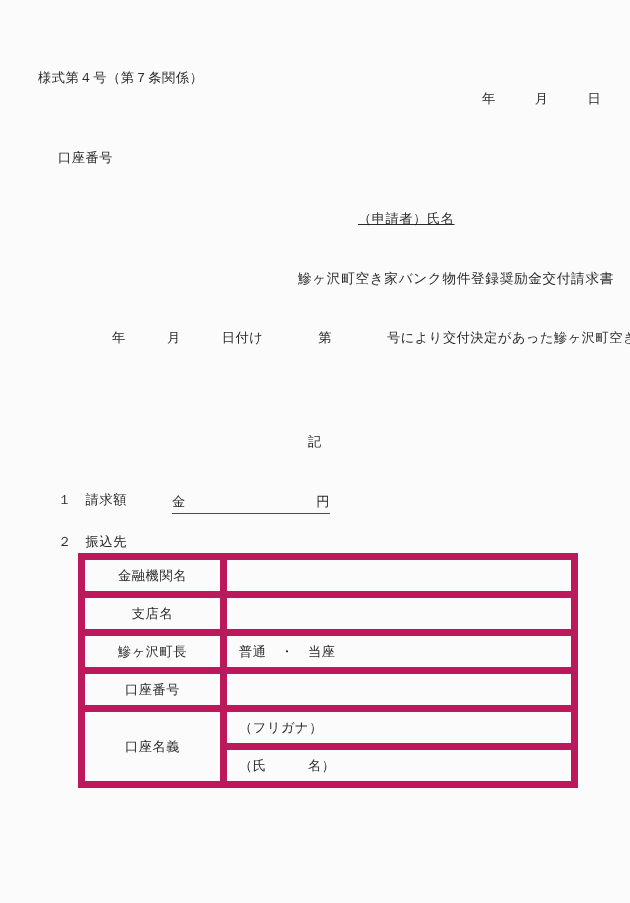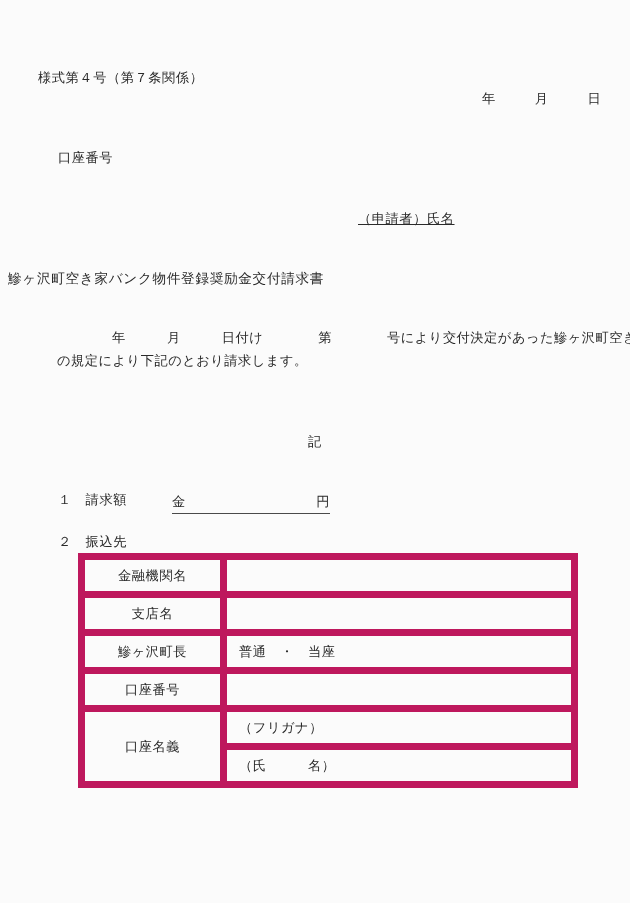--- a/index.html
+++ b/index.html
@@ -38,21 +38,21 @@
   .form-no      { left: 38px;  top: 47px;  }
   .date-line    { left: 482px; top: 68px;  letter-spacing: 0px; }
   .addressee    { left: 58px;  top: 127px; }
   .applicant    { left: 358px; top: 188px; text-decoration: underline; }
 
   
   .doc-title {
     position: absolute;
     left: 0; right: 16px;
     top: 246px;
-    text-align: left;
+    text-align: right;
     font-size: 13.6px;
     letter-spacing: 0.7px;
     white-space: pre;
     padding-left: 8px;
   }
 
   
   .body-para {
     position: absolute;
     left: 57px;
@@ -137,21 +137,20 @@
   <div class="tx date-line">年　　　月　　　日</div>
 
   <div class="tx addressee">口座番号</div>
 
   <div class="tx applicant">（申請者）氏名</div>
 
   <div class="doc-title">鰺ヶ沢町空き家バンク物件登録奨励金交付請求書</div>
 
   <div class="body-para">
     <span class="ln">　　　　年　　　月　　　日付け　　　　第　　　　号により交付決定があった鰺ヶ沢町空き家</span>
-    <span class="ln">の規定により下記のとおり請求します。</span>
   </div>
 
   <div class="ki-marker">記</div>
 
   <div class="tx item-1"><span>１</span>　<span>請求額</span></div>
 
   <div class="amount-field">
     <span>金</span>
     <span class="unit">円</span>
   </div>

